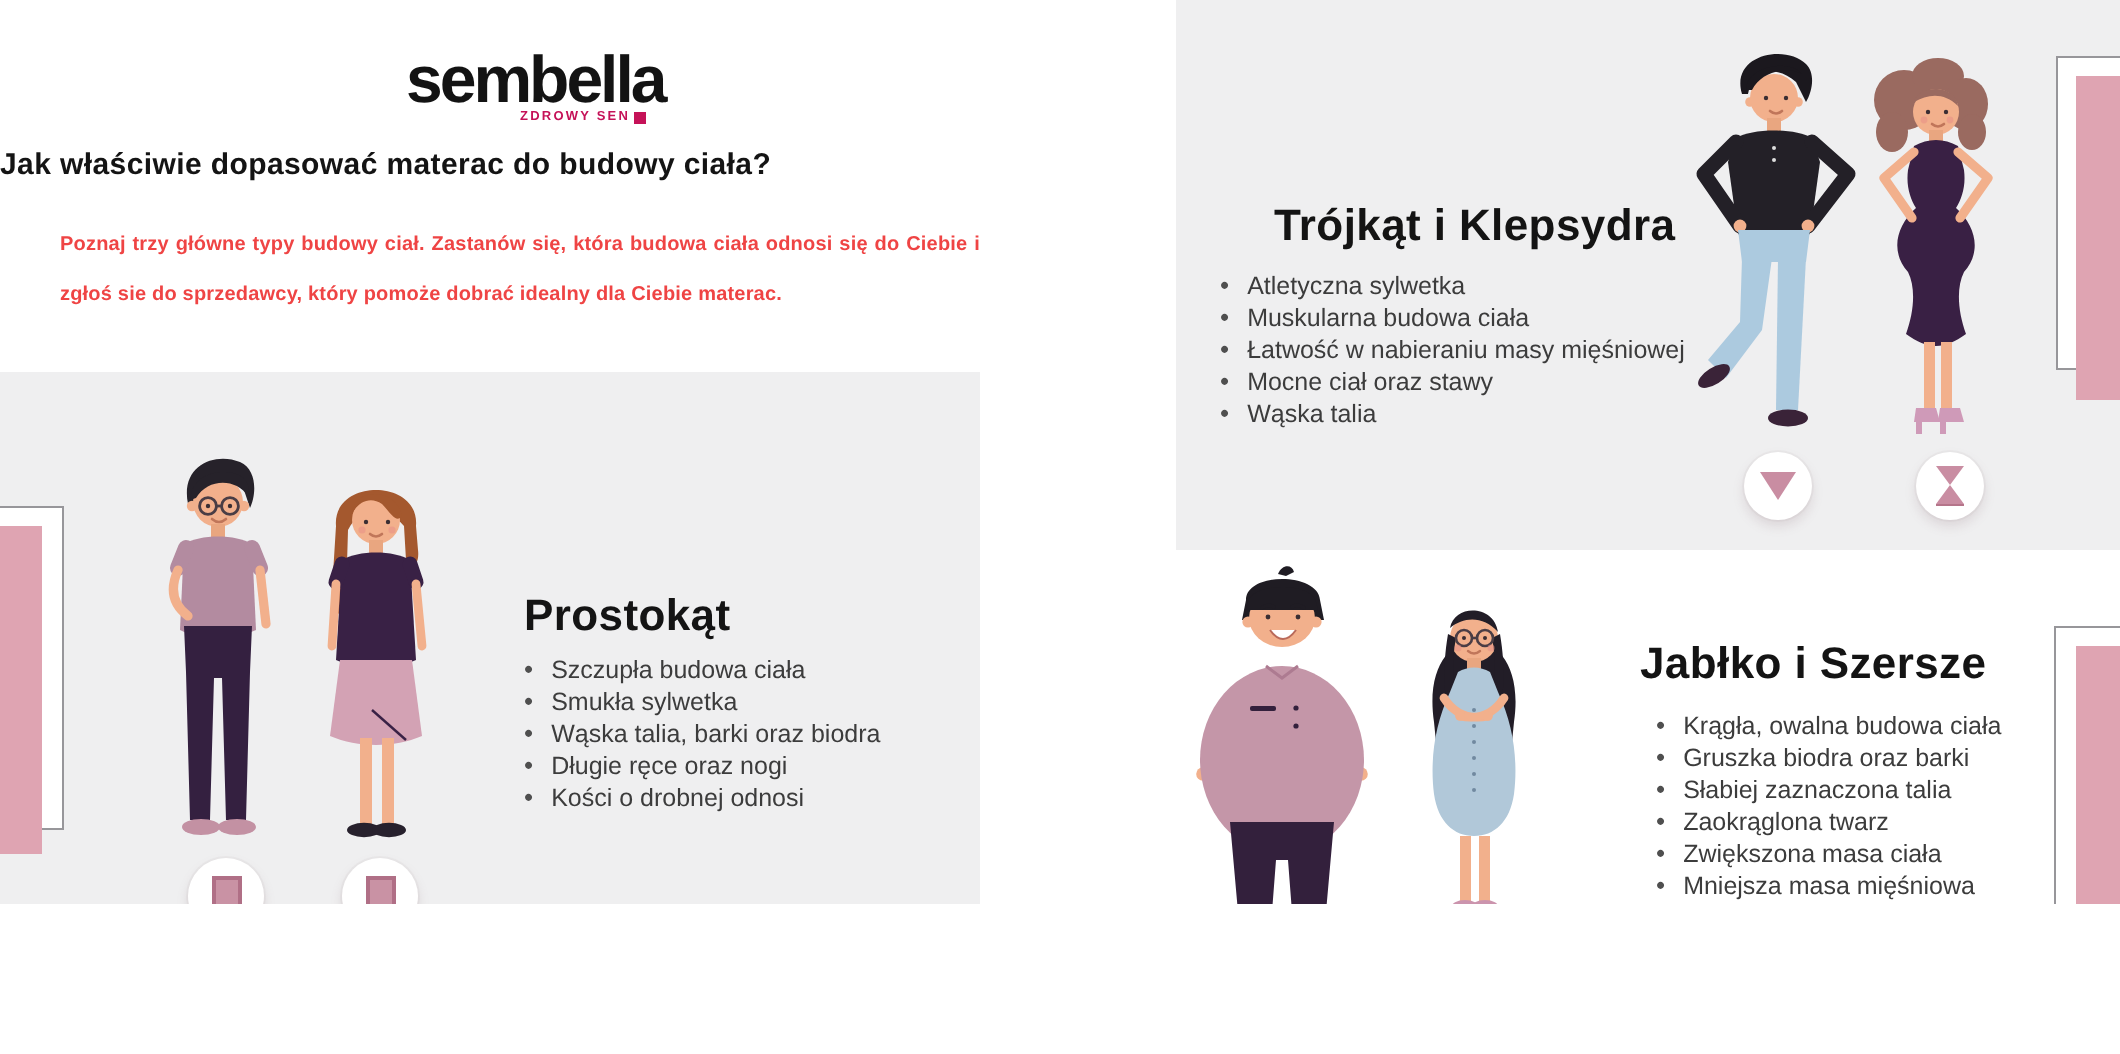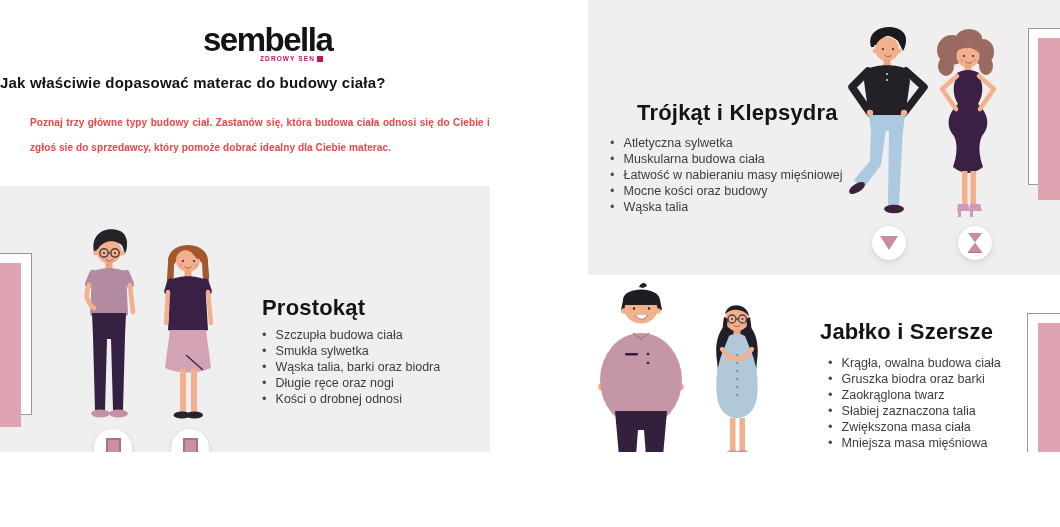--- a/index.html
+++ b/index.html
@@ -91,30 +91,30 @@
     <li>Wąska talia, barki oraz biodra</li>
     <li>Długie ręce oraz nogi</li>
     <li>Kości o drobnej odnosi</li>
   </ul>
 
   <div class="section-h" style="left:610px; top:100px;margin-left:27px;">Trójkąt i Klepsydra</div>
   <ul class="blist" style="left:610px; top:135px;">
     <li>Atletyczna sylwetka</li>
     <li>Muskularna budowa ciała</li>
     <li>Łatwość w nabieraniu masy mięśniowej</li>
-    <li>Mocne kości oraz budowy</li>
+    <li>Mocne ciał oraz stawy</li>
     <li>Wąska talia</li>
   </ul>
 
   <div class="section-h" style="left:820px; top:319px;">Jabłko i Szersze</div>
   <ul class="blist" style="left:828px; top:355px;">
     <li>Krągła, owalna budowa ciała</li>
     <li>Gruszka biodra oraz barki</li>
+    <li>Słabiej zaznaczona talia</li>
     <li>Zaokrąglona twarz</li>
-    <li>Słabiej zaznaczona talia</li>
     <li>Zwiększona masa ciała</li>
     <li>Mniejsza masa mięśniowa</li>
   </ul>
 
   <div class="pagenum" style="left:28px;  top:506px;">8</div>
   <div class="pagenum" style="left:1024px; top:506px;">9</div>
 
   <svg class="abs" style="left:80px; top:226px;" width="60" height="200" viewBox="0 0 60 200">
     <path d="M14,26 C10,6 28,0 40,5 C49,9 48,22 45,28 L42,19 C35,9 22,11 18,25 Z" fill="#26222a"></path>
     <circle cx="16" cy="27" r="2.6" fill="#f2b08c"></circle>

